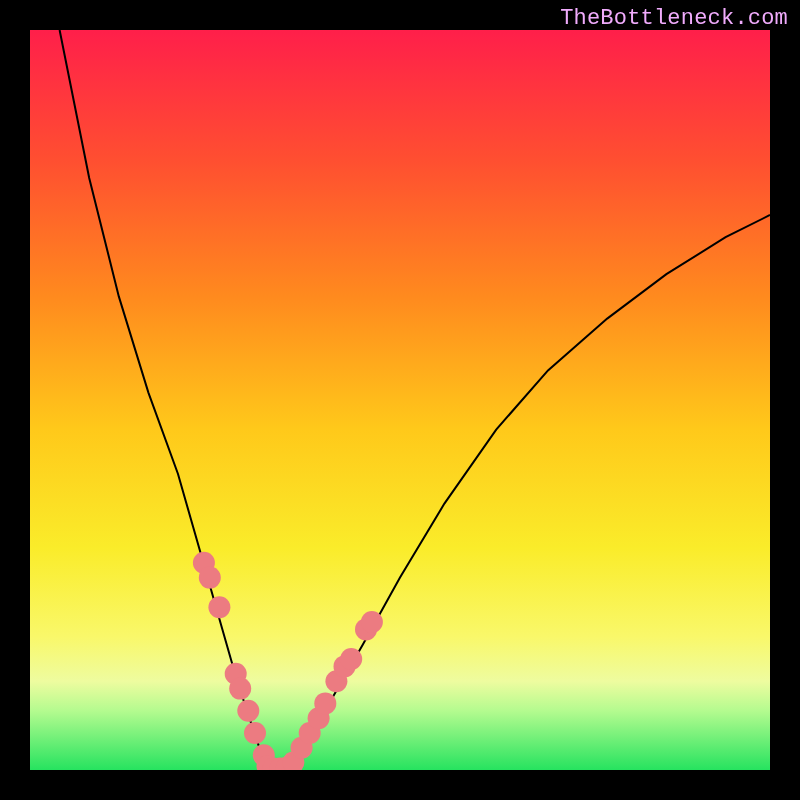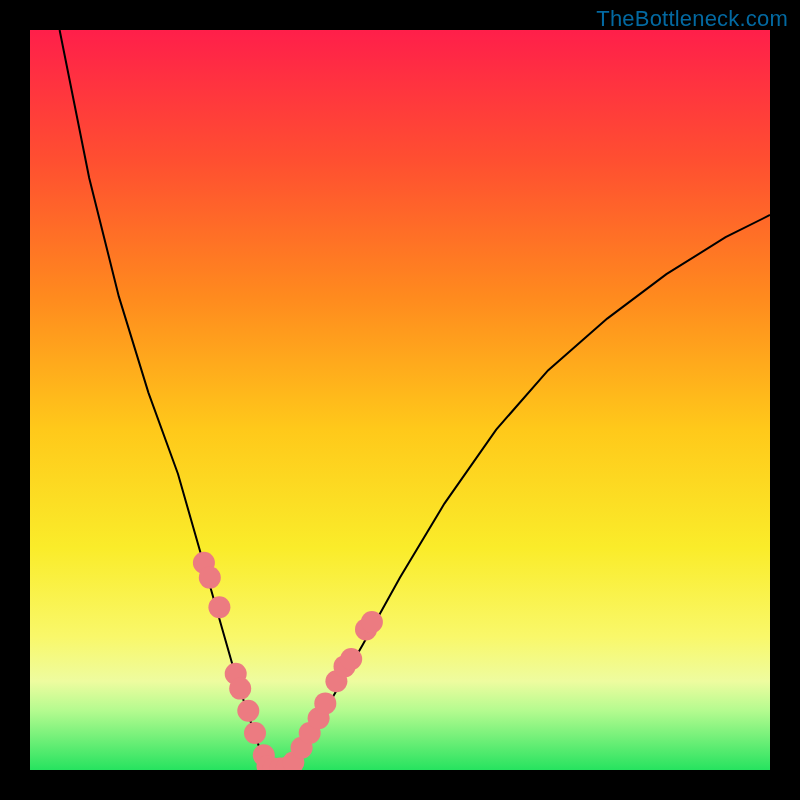--- a/index.html
+++ b/index.html
@@ -31,24 +31,25 @@
       #faec2a 70%,
       #f9f86a 82%,
       #eefc9f 88%,
       #b4fb8f 92%,
       #26e35f 100%);
   }
   .watermark {
     position: absolute;
     top: 6px;
     right: 12px;
-    color: #0369a1;
+    color: #f0abfc;
     font-size: 22px;
     letter-spacing: 0.2px;
     user-select: none;
+    font-family: Liberation Mono, monospace;
   }
   svg.curve {
     position: absolute;
     left: 0; top: 0;
     width: 740px;
     height: 740px;
   }
 </style>
 </head>
 <body>

